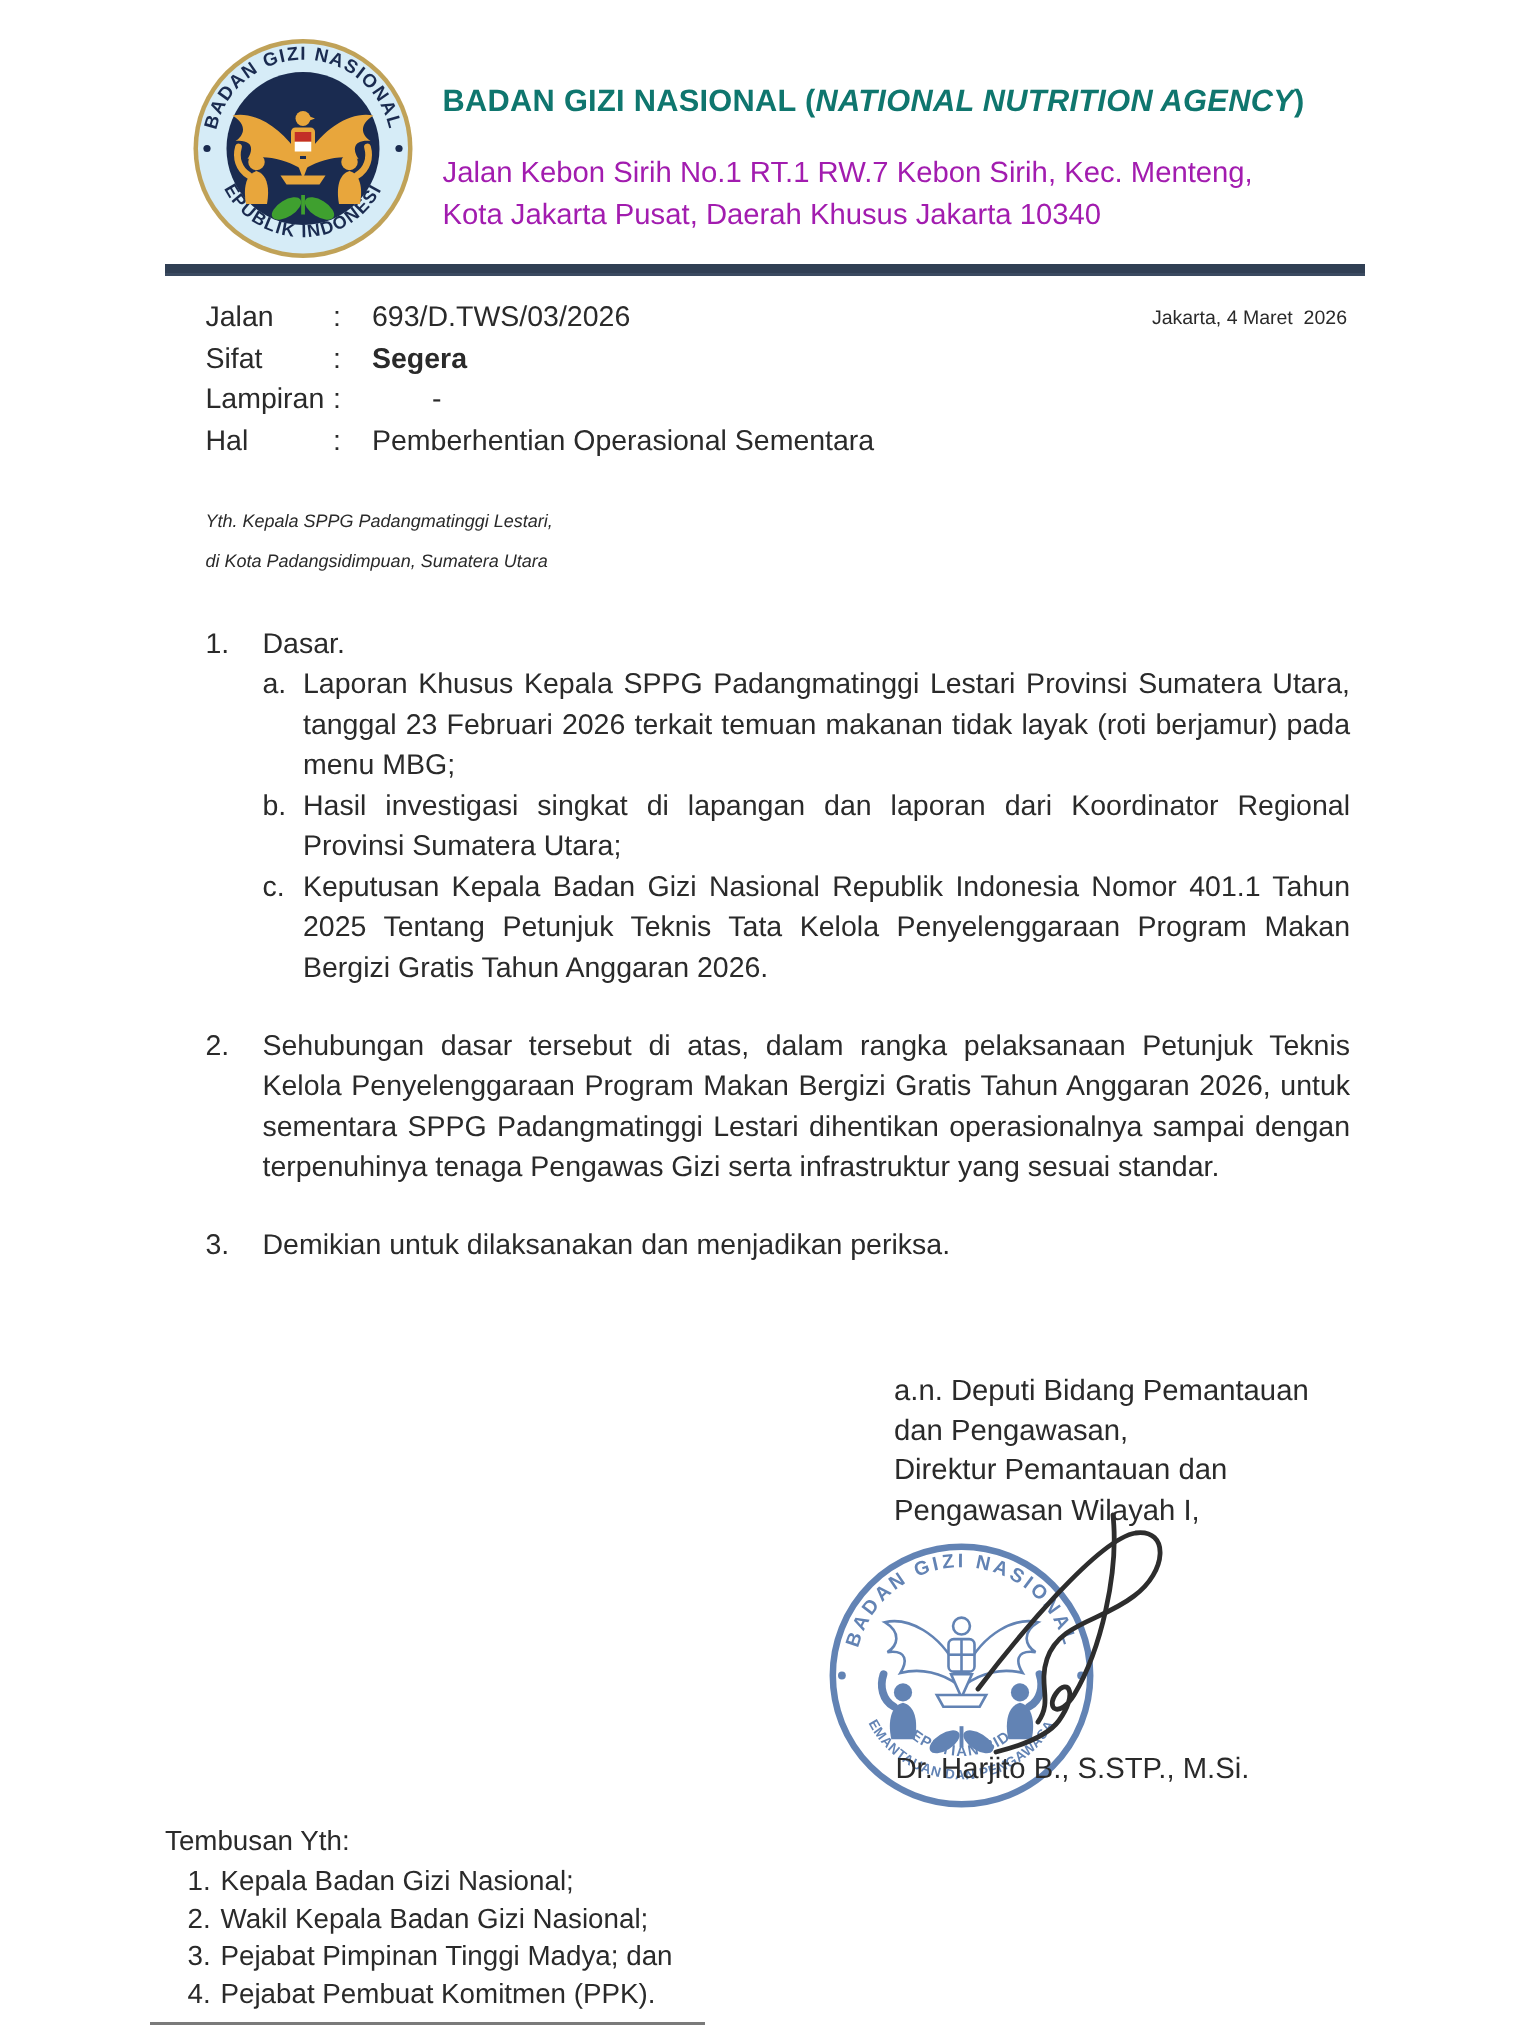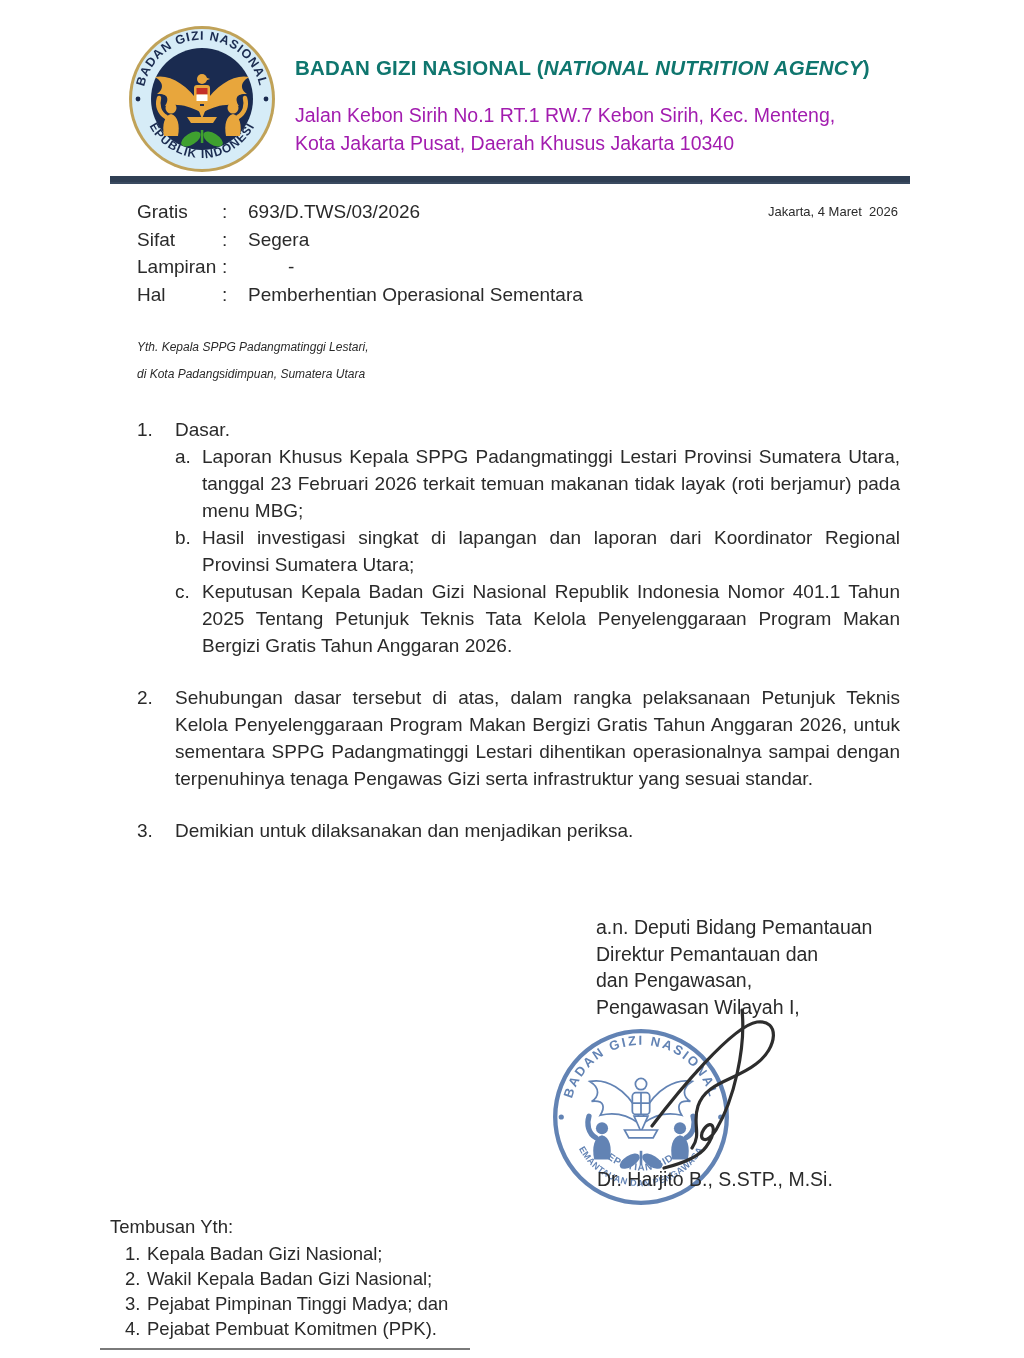--- a/index.html
+++ b/index.html
@@ -15,21 +15,21 @@
   .agency-name { font-size:20.5px; font-weight:bold; color:#0f766e; letter-spacing:.2px; }
   .agency-name .it { font-style:italic; }
   .address { margin-top:21px; font-size:19.5px; line-height:28px; color:#a21caf; }
   .divider { position:absolute; left:110px; top:176px; width:800px; height:3px;
              border-top:6px solid #303f54; border-bottom:2px solid #3a4a60; }
   
   .meta { position:absolute; left:137px; top:198px; font-size:19px; }
   .meta-row { display:flex; line-height:27.5px; }
   .m-label { width:85px; }
   .m-colon { width:26px; }
-  .m-value.bold { font-weight:normal; }
+  .m-value.bold { font-weight:bold; }
   .m-value.dash { padding-left:40px; }
   .dateline { position:absolute; top:198px; right:126px; font-size:13px; line-height:27.5px; white-space:pre; }
   
   .recipient { position:absolute; left:137px; top:334px; font-size:12px; line-height:27px;font-style:italic; }
   
   .body { position:absolute; left:137px; top:416px; width:763px; font-size:19px; line-height:27px; }
   .item { display:flex; margin-bottom:25px; }
   .item:last-child { margin-bottom:0; }
   .item-num { width:38px; flex:none; }
   .item-text { flex:1; text-align:justify; }
@@ -108,21 +108,21 @@
     <div class="address">
       <div>Jalan Kebon Sirih No.1 RT.1 RW.7 Kebon Sirih, Kec. Menteng,</div>
       <div>Kota Jakarta Pusat, Daerah Khusus Jakarta 10340</div>
     </div>
   </div>
 
   <div class="divider"></div>
 
   <div class="meta">
     <div class="meta-row">
-      <span class="m-label">Gratis</span>
+      <span class="m-label">Jalan</span>
       <span class="m-colon">:</span>
       <span class="m-value">693/D.TWS/03/2026</span>
     </div>
     <div class="meta-row">
       <span class="m-label">Sifat</span>
       <span class="m-colon">:</span>
       <span class="m-value bold">Segera</span>
     </div>
     <div class="meta-row">
       <span class="m-label">Lampiran</span>
@@ -168,22 +168,22 @@
       <div class="item-text">Sehubungan dasar tersebut di atas, dalam rangka pelaksanaan Petunjuk Teknis Kelola Penyelenggaraan Program Makan Bergizi Gratis Tahun Anggaran 2026, untuk sementara SPPG Padangmatinggi Lestari dihentikan operasionalnya sampai dengan terpenuhinya tenaga Pengawas Gizi serta infrastruktur yang sesuai standar.</div>
     </div>
     <div class="item">
       <span class="item-num">3.</span>
       <div class="item-text">Demikian untuk dilaksanakan dan menjadikan periksa.</div>
     </div>
   </div>
 
   <div class="sig">
     <div>a.n. Deputi Bidang Pemantauan</div>
+    <div>dan Pengawasan,</div>
     <div>Direktur Pemantauan dan</div>
-    <div>dan Pengawasan,</div>
     <div>Pengawasan Wilayah I,</div>
   </div>
 
   <div class="stamp">
     <svg viewBox="0 0 210 210" width="182" height="182">
       <circle cx="105" cy="105" r="99" fill="none" stroke="#4d72aa" stroke-width="5"></circle>
       <defs>
         <path id="stTopArc" d="M 27,129 A 82,82 0 1 1 183,129" fill="none"></path>
         <path id="stBotInner" d="M 52,136 A 61,61 0 0 0 158,136" fill="none"></path>
         <path id="stBotOuter" d="M 33,141 A 81,81 0 0 0 177,141" fill="none"></path>

